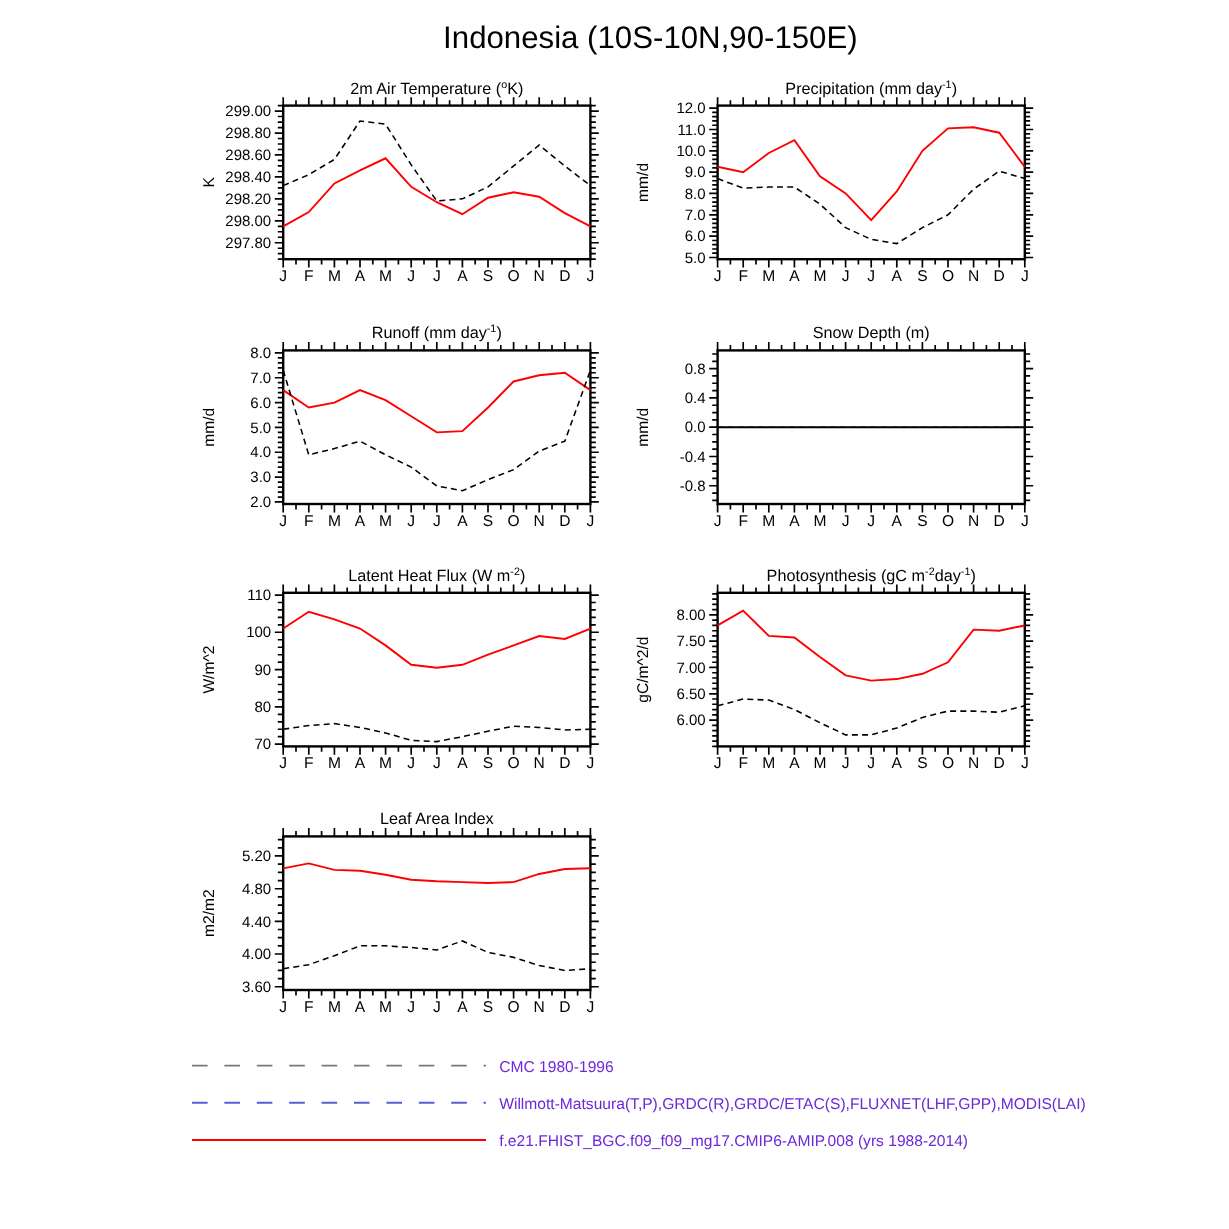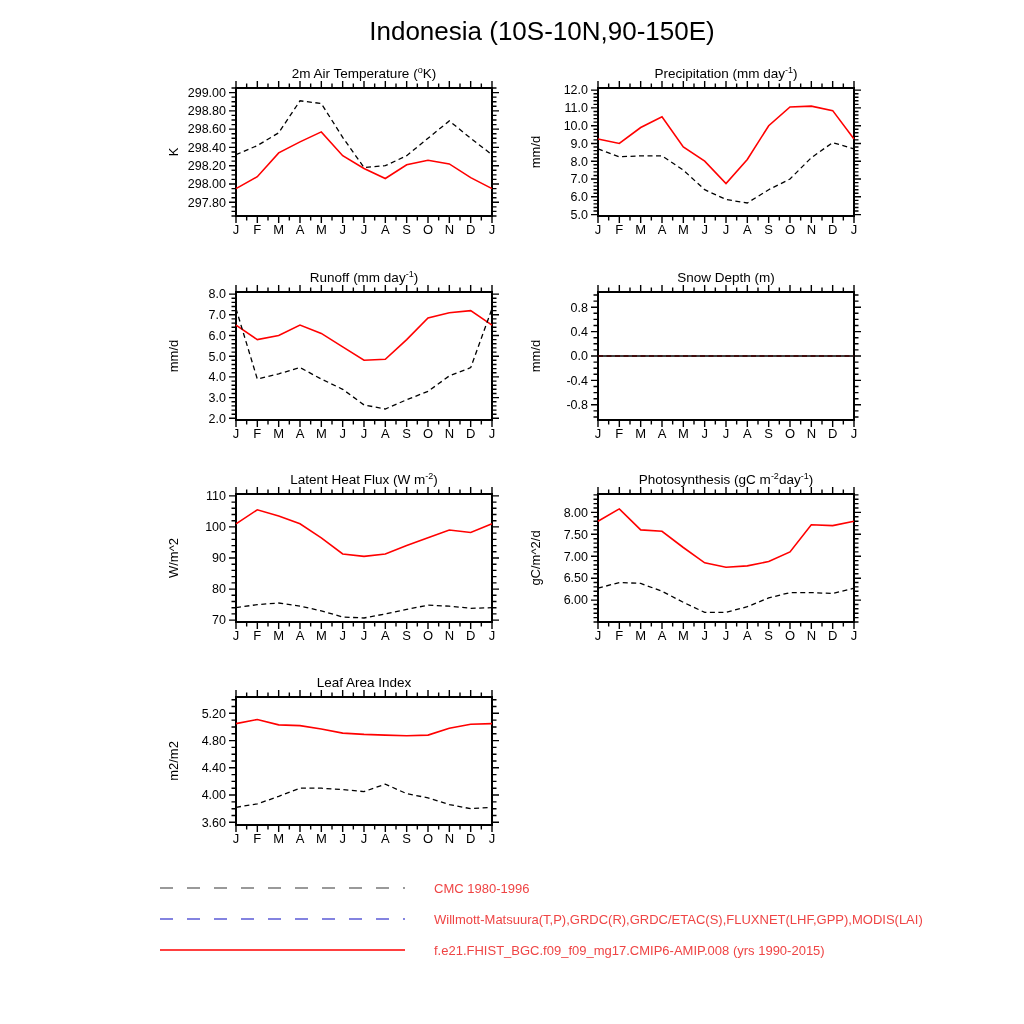--- a/index.html
+++ b/index.html
@@ -5,21 +5,21 @@
   html,body{margin:0;padding:0;background:#fff;}
   body{font-family:"Liberation Sans",sans-serif;}
   #canvas{position:relative;width:1024px;height:1024px;background:#ffffff;overflow:hidden;}
   .main-title{position:absolute;top:16px;left:0;width:1020px;text-align:center;
     font-size:26px;font-weight:normal;color:#000;margin:0;letter-spacing:0px;padding-left:32px;}
   .panel{position:absolute;}
   svg text{font-family:"Liberation Sans",sans-serif;fill:#000;}
   #legend{position:absolute;left:160px;top:881px;}
   .legend-row{display:flex;align-items:center;height:14px;margin-bottom:17px;}
   .legend-row svg{display:block;flex:0 0 auto;}
-  .legend-label{margin-left:26px;font-size:13px;color:#ef4444;white-space:nowrap;}
+  .legend-label{margin-left:8px;font-size:13px;color:#6d28d9;white-space:nowrap;}
 </style>
 </head>
 <body>
 
 <div id="canvas">
   <h1 class="main-title">Indonesia (10S-10N,90-150E)</h1>
   <div id="panels">
       <svg width="340" height="192" viewBox="0 0 340 192" class="panel" style="left:166px;top:58px;">
         <path d="M70 158v7M70 30v-7M91.33333333333333 158v7M91.33333333333333 30v-7M112.66666666666666 158v7M112.66666666666666 30v-7M134 158v7M134 30v-7M155.33333333333331 158v7M155.33333333333331 30v-7M176.66666666666669 158v7M176.66666666666669 30v-7M198 158v7M198 30v-7M219.33333333333334 158v7M219.33333333333334 30v-7M240.66666666666666 158v7M240.66666666666666 30v-7M262 158v7M262 30v-7M283.33333333333337 158v7M283.33333333333337 30v-7M304.66666666666663 158v7M304.66666666666663 30v-7M326 158v7M326 30v-7M80.66666666666667 158v4.5M80.66666666666667 30v-4.5M102 158v4.5M102 30v-4.5M123.33333333333334 158v4.5M123.33333333333334 30v-4.5M144.66666666666669 158v4.5M144.66666666666669 30v-4.5M166 158v4.5M166 30v-4.5M187.33333333333331 158v4.5M187.33333333333331 30v-4.5M208.66666666666666 158v4.5M208.66666666666666 30v-4.5M230 158v4.5M230 30v-4.5M251.33333333333334 158v4.5M251.33333333333334 30v-4.5M272.66666666666663 158v4.5M272.66666666666663 30v-4.5M294 158v4.5M294 30v-4.5M315.33333333333337 158v4.5M315.33333333333337 30v-4.5M70 144.3h-7M326 144.3h7M70 126.0h-7M326 126.0h7M70 107.7h-7M326 107.7h7M70 89.4h-7M326 89.4h7M70 71.1h-7M326 71.1h7M70 52.9h-7M326 52.9h7M70 34.6h-7M326 34.6h7M70 158.0h-4.5M326 158.0h4.5M70 153.4h-4.5M326 153.4h4.5M70 148.9h-4.5M326 148.9h4.5M70 139.7h-4.5M326 139.7h4.5M70 135.1h-4.5M326 135.1h4.5M70 130.6h-4.5M326 130.6h4.5M70 121.4h-4.5M326 121.4h4.5M70 116.9h-4.5M326 116.9h4.5M70 112.3h-4.5M326 112.3h4.5M70 103.1h-4.5M326 103.1h4.5M70 98.6h-4.5M326 98.6h4.5M70 94.0h-4.5M326 94.0h4.5M70 84.9h-4.5M326 84.9h4.5M70 80.3h-4.5M326 80.3h4.5M70 75.7h-4.5M326 75.7h4.5M70 66.6h-4.5M326 66.6h4.5M70 62.0h-4.5M326 62.0h4.5M70 57.4h-4.5M326 57.4h4.5M70 48.3h-4.5M326 48.3h4.5M70 43.7h-4.5M326 43.7h4.5M70 39.1h-4.5M326 39.1h4.5M70 30.0h-4.5M326 30.0h4.5" stroke="#000" stroke-width="1.4" fill="none"></path>
         <rect x="70" y="30" width="256" height="128" fill="none" stroke="#000" stroke-width="2"></rect>
@@ -220,16 +220,16 @@
       <div class="legend-row">
         <svg width="248" height="8">
           <line x1="0" y1="4" x2="245" y2="4" stroke="#5b5bd6" stroke-width="1.6" stroke-dasharray="13 14"></line>
         </svg>
         <span class="legend-label">Willmott-Matsuura(T,P),GRDC(R),GRDC/ETAC(S),FLUXNET(LHF,GPP),MODIS(LAI)</span>
       </div>
       <div class="legend-row">
         <svg width="248" height="8">
           <line x1="0" y1="4" x2="245" y2="4" stroke="#ff0000" stroke-width="1.6"></line>
         </svg>
-        <span class="legend-label">f.e21.FHIST_BGC.f09_f09_mg17.CMIP6-AMIP.008 (yrs 1990-2015)</span>
+        <span class="legend-label">f.e21.FHIST_BGC.f09_f09_mg17.CMIP6-AMIP.008 (yrs 1988-2014)</span>
       </div>
     </div>
 </div>
 
 </body></html>

